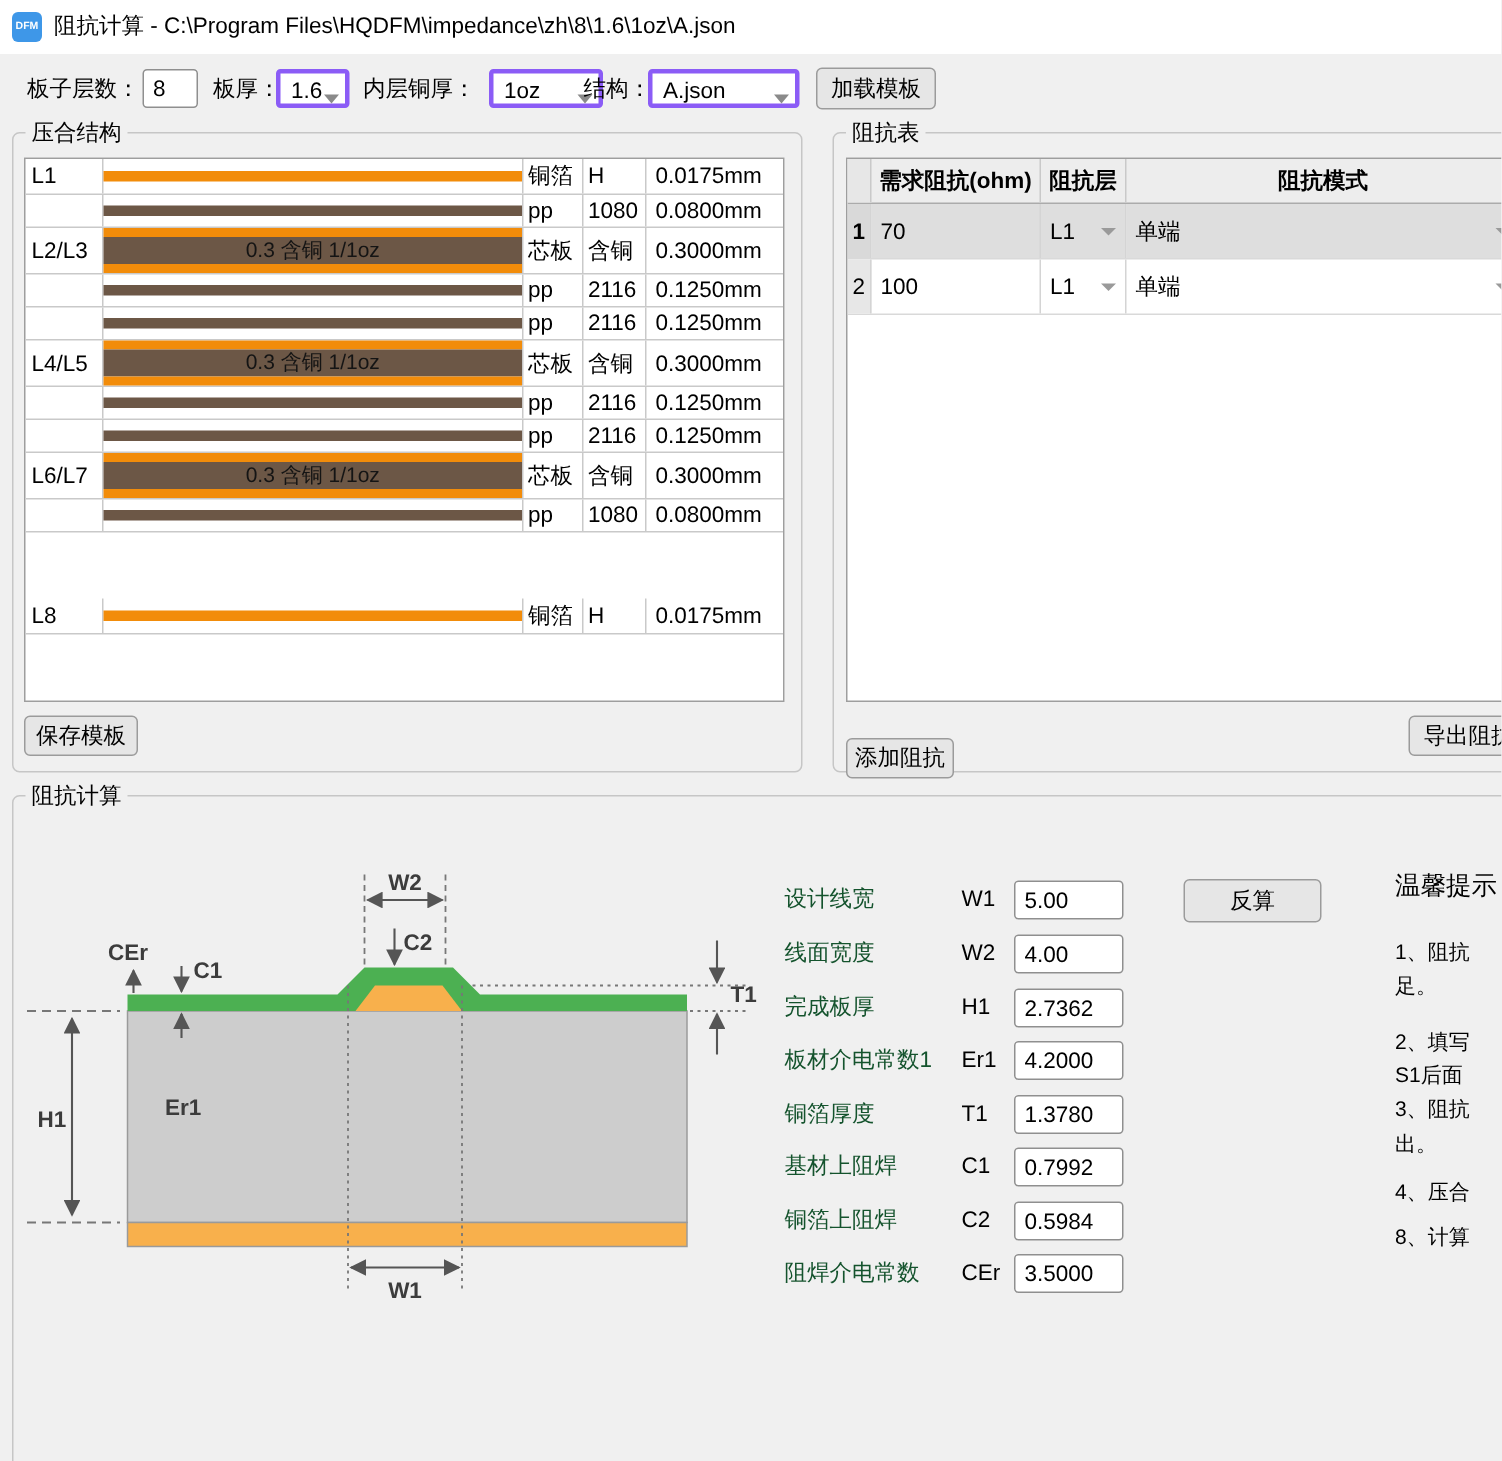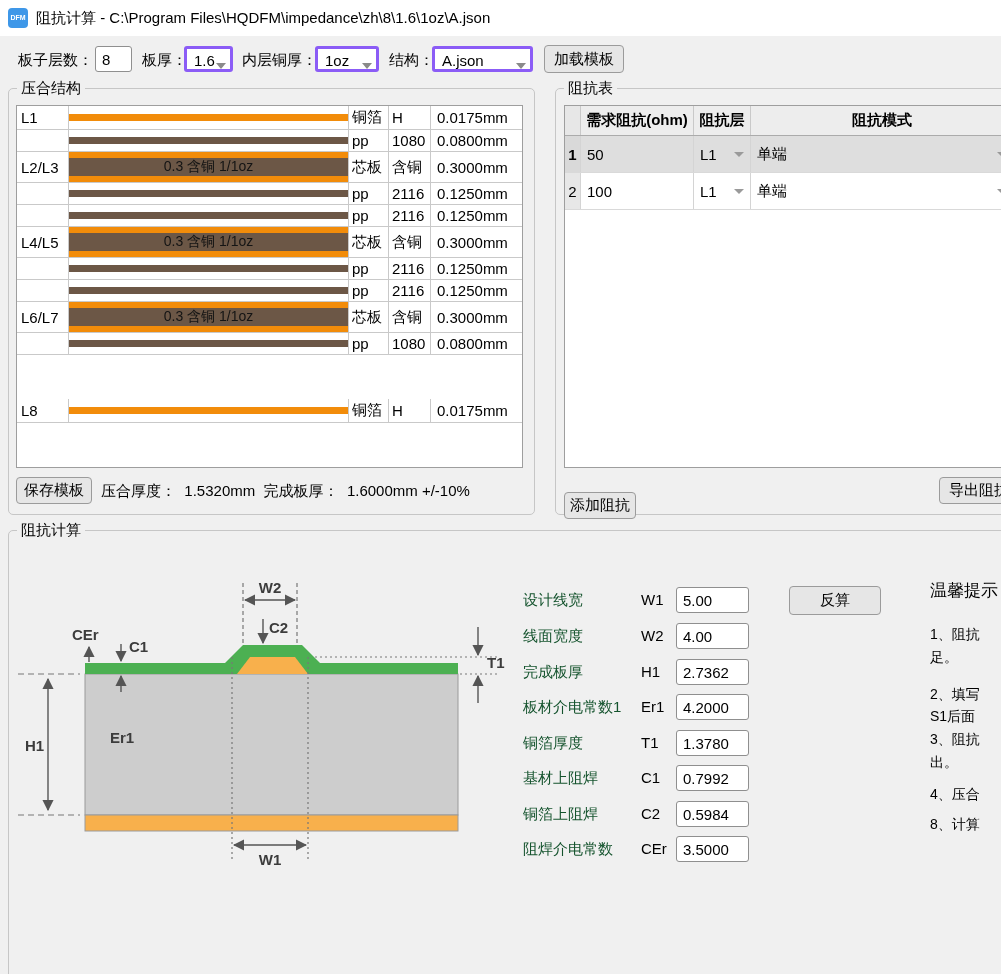--- a/index.html
+++ b/index.html
@@ -82,21 +82,21 @@
   </div>
 
   <span class="lbl" style="left:18px; top:46px;">板子层数：</span>
   <input class="txtin" style="left: 95px; top: 46px; width: 37px; text-align: left;" value="8">
   <span class="lbl" style="left:142px; top:46px;">板厚：</span>
   <div class="dd" style="left:184px; top:46px; width:49px;">
     <span class="dd-txt">1.6</span>
     <span class="caret"></span>
   </div>
   <span class="lbl" style="left:242px; top:46px;">内层铜厚：</span>
-  <div class="dd" style="left:315px; top:46px; width:64px;">
+  <div class="dd" style="left:326px; top:46px; width:76px;">
     <span class="dd-txt">1oz</span>
     <span class="caret"></span>
   </div>
   <span class="lbl" style="left:389px; top:46px;">结构：</span>
   <div class="dd" style="left:432px; top:46px; width:101px;">
     <span class="dd-txt">A.json</span>
     <span class="caret"></span>
   </div>
   <button class="btn" style="left:544px; top:45px; width:80px; height:28px;">加载模板</button>
 
@@ -222,41 +222,35 @@
         <div class="s-cell c-gfx">
             <div class="bar copper"></div>
           </div>
         <div class="s-cell c-mat">铜箔</div>
         <div class="s-cell c-spec">H</div>
         <div class="s-cell c-thk">0.0175mm</div>
       </div>
     </div>
 
     <button class="btn" style="left:7px; top:388px; width:76px; height:27px;">保存模板</button>
-    <span class="lbl" style="left:92px; top:388px; height:27px; line-height:27px;">
-      <span>压合厚度：</span>&nbsp;
-      <span>1.5320mm</span>&nbsp;
-      <span>完成板厚：</span>&nbsp;
-      <span>1.6000mm +/-10%</span>
-    </span>
   </div>
 
   <div class="gb" style="left:555px; top:88px; width:465px; height:427px;">
     <span class="gb-title">阻抗表</span>
 
     <div class="itbl">
       <div class="i-hrow">
         <div class="i-hcell w-num"></div>
         <div class="i-hcell w-imp">需求阻抗(ohm)</div>
         <div class="i-hcell w-lay">阻抗层</div>
         <div class="i-hcell w-mode">阻抗模式</div>
       </div>
       <div class="i-row sel">
         <div class="i-cell w-num">1</div>
-        <div class="i-cell w-imp">50</div>
+        <div class="i-cell w-imp">70</div>
         <div class="i-cell w-lay">
           <span>L1</span>
           <span class="cell-caret"></span>
         </div>
         <div class="i-cell w-mode">
           <span>单端</span>
           <span class="cell-caret"></span>
         </div>
       </div>
       <div class="i-row">

